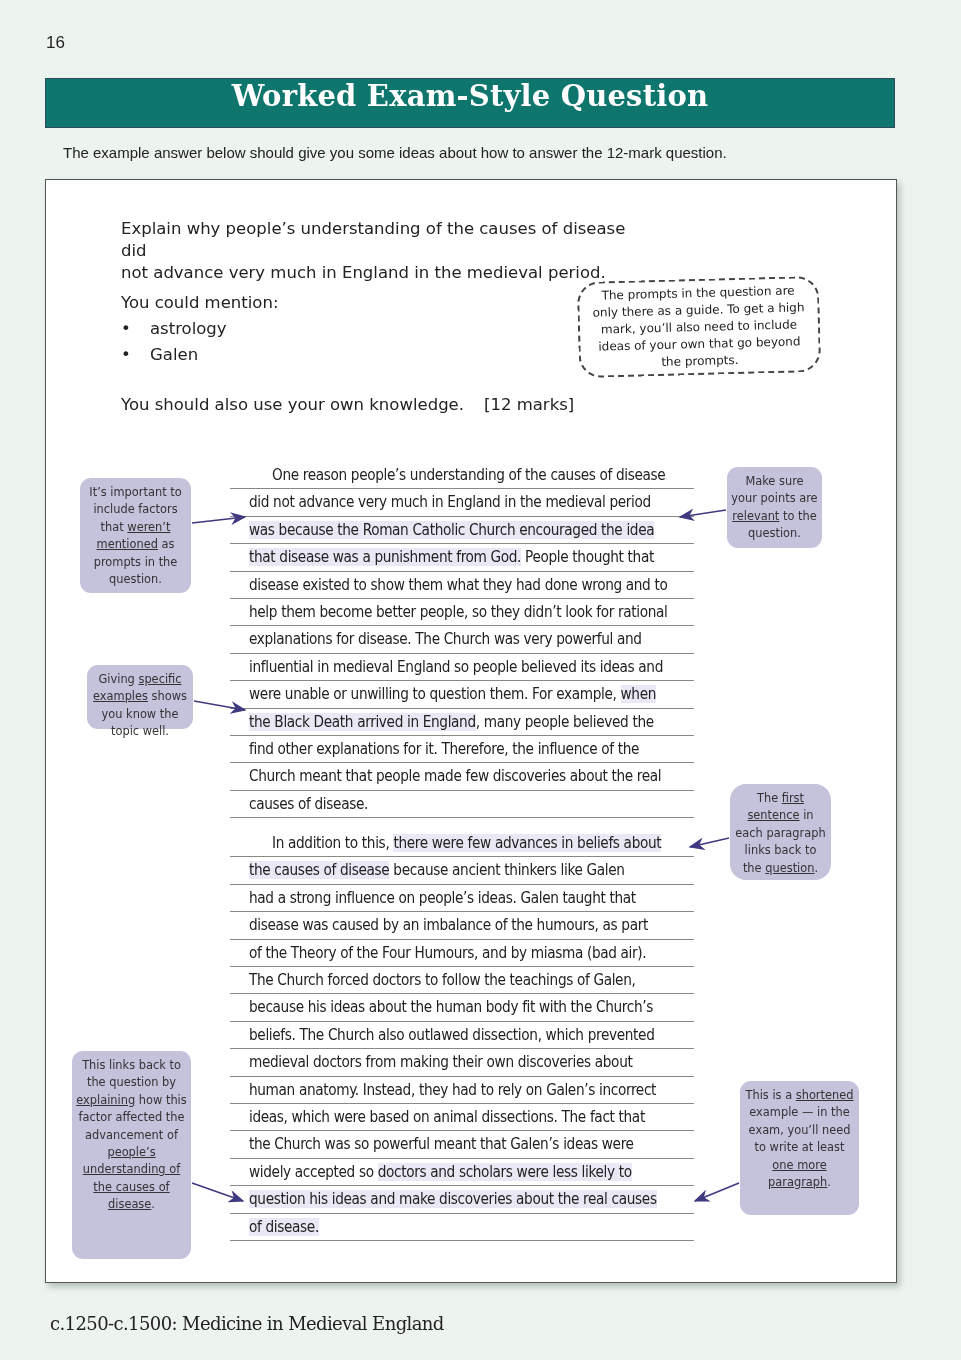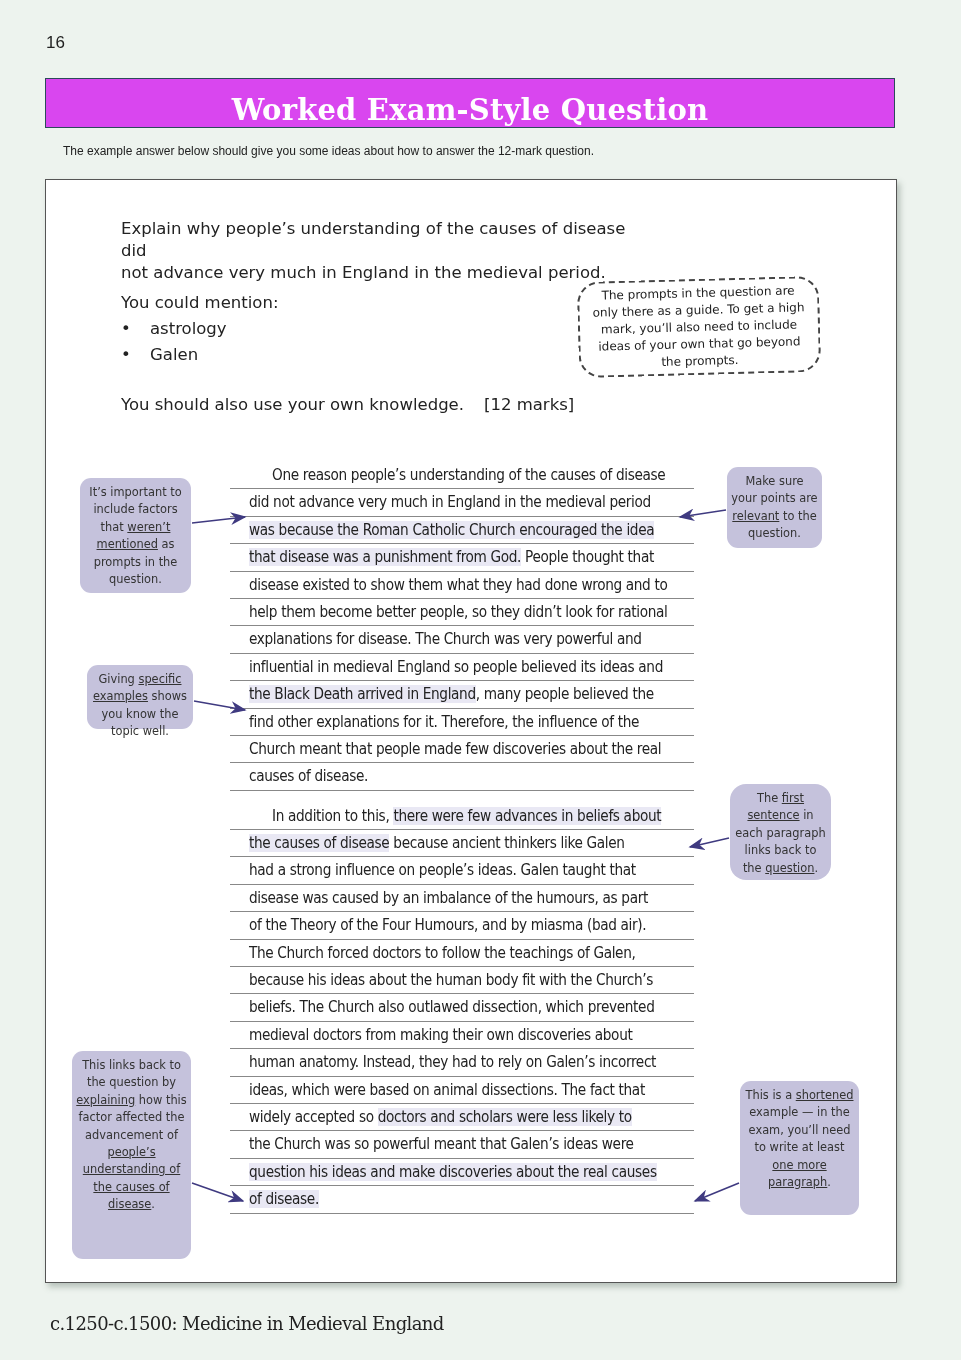--- a/index.html
+++ b/index.html
@@ -4,27 +4,27 @@
 <style>
   html, body { margin: 0; padding: 0; }
   body {
     width: 961px; height: 1360px; background: #edf3ee;
     position: relative; overflow: hidden;
     font-family: "DejaVu Sans", sans-serif; color: #222;
   }
   .page-num { position: absolute; left: 46px; top: 33px; font-size: 17px; font-family: "Liberation Sans", sans-serif; }
   .title-bar {
     position: absolute; left: 45px; top: 78px; width: 850px; height: 50px;
-    background: #d946ef; border: 1px solid #2c4a5a; box-sizing: border-box;
-    display: flex; align-items: flex-end; justify-content: center;
+    background: #0f766e; border: 1px solid #2c4a5a; box-sizing: border-box;
+    display: flex; align-items: flex-start; justify-content: center;
   }
   .title-bar span {
     color: #fff; font-family: "DejaVu Serif", serif; font-weight: bold; font-size: 29px; letter-spacing: 0.2px;
   }
-  .intro { position: absolute; left: 63px; top: 144px; font-size: 12px; font-family: "Liberation Sans", sans-serif; color: #222; }
+  .intro { position: absolute; left: 63px; top: 144px; font-size: 15px; font-family: "Liberation Sans", sans-serif; color: #222; }
   .card {
     position: absolute; left: 45px; top: 179px; width: 852px; height: 1104px;
     background: #fff; border: 1px solid #555; box-sizing: border-box;
     box-shadow: 3px 4px 6px rgba(80,100,90,0.35);
   }
   .question { position: absolute; left: 121px; top: 218px; font-size: 16.5px; line-height: 22px; font-family: "DejaVu Sans", sans-serif; color: #222; width: 520px; }
   .mention { position: absolute; left: 121px; top: 290px; font-size: 16.5px; line-height: 26px; }
   .mention ul { list-style: none; margin: 0; padding: 0; }
   .mention li { position: relative; padding-left: 29px; }
   .mention li::before { content: "•"; position: absolute; left: 0; }
@@ -89,37 +89,38 @@
 
 <div class="answer" id="answer">
     <div class="line indent"><span>One reason people’s understanding of the causes of disease</span></div>
     <div class="line"><span>did not advance very much in England in the medieval period</span></div>
     <div class="line"><span class="hl">was because the Roman Catholic Church encouraged the idea</span></div>
     <div class="line"><span class="hl">that disease was a punishment from God.</span><span> People thought that</span></div>
     <div class="line"><span>disease existed to show them what they had done wrong and to</span></div>
     <div class="line"><span>help them become better people, so they didn’t look for rational</span></div>
     <div class="line"><span>explanations for disease.  The Church was very powerful and</span></div>
     <div class="line"><span>influential in medieval England so people believed its ideas and</span></div>
+    <div class="line"><span>were unable or unwilling to question them.  For example, </span><span class="hl">when</span></div>
     <div class="line"><span class="hl">the Black Death arrived in England</span><span>, many people believed the</span></div>
     <div class="line"><span>find other explanations for it.  Therefore, the influence of the</span></div>
     <div class="line"><span>Church meant that people made few discoveries about the real</span></div>
     <div class="line"><span>causes of disease.</span></div>
     <div class="line indent"><span>In addition to this, </span><span class="hl">there were few advances in beliefs about</span></div>
     <div class="line"><span class="hl">the causes of disease</span><span> because ancient thinkers like Galen</span></div>
     <div class="line"><span>had a strong influence on people’s ideas.  Galen taught that</span></div>
     <div class="line"><span>disease was caused by an imbalance of the humours, as part</span></div>
     <div class="line"><span>of the Theory of the Four Humours, and by miasma (bad air).</span></div>
     <div class="line"><span>The Church forced doctors to follow the teachings of Galen,</span></div>
     <div class="line"><span>because his ideas about the human body fit with the Church’s</span></div>
     <div class="line"><span>beliefs.  The Church also outlawed dissection, which prevented</span></div>
     <div class="line"><span>medieval doctors from making their own discoveries about</span></div>
     <div class="line"><span>human anatomy.  Instead, they had to rely on Galen’s incorrect</span></div>
     <div class="line"><span>ideas, which were based on animal dissections.  The fact that</span></div>
+    <div class="line"><span>the Church was so powerful meant that Galen’s ideas were</span></div>
     <div class="line"><span>widely accepted so </span><span class="hl">doctors and scholars were less likely to</span></div>
-    <div class="line"><span>the Church was so powerful meant that Galen’s ideas were</span></div>
     <div class="line"><span class="hl">question his ideas and make discoveries about the real causes</span></div>
     <div class="line"><span class="hl">of disease.</span></div>
   </div>
 
 <div class="note" id="note-factors" style="left:80px; top:478px; width:111px; height:115px;"><span>It’s important to include factors that </span><u>weren’t mentioned</u><span> as prompts in the question.</span></div>
 <div class="note" id="note-relevant" style="left:727px; top:467px; width:95px; height:81px;"><span>Make sure your points are </span><u>relevant</u><span> to the question.</span></div>
 <div class="note" id="note-examples" style="left:87px; top:665px; width:106px; height:64px;"><span>Giving </span><u>specific examples</u><span> shows you know the topic well.</span></div>
 <div class="note" id="note-first" style="left:730px; top:784px; width:101px; height:96px;border-radius:16px;"><span>The </span><u>first sentence</u><span> in each paragraph links back to the </span><u>question</u><span>.</span></div>
 <div class="note" id="note-explaining" style="left:72px; top:1051px; width:119px; height:208px;"><span>This links back to the question by </span><u>explaining</u><span> how this factor affected the advancement of </span><u>people’s understanding of the causes of disease</u><span>.</span></div>
 <div class="note" id="note-shortened" style="left:740px; top:1081px; width:119px; height:134px;"><span>This is a </span><u>shortened</u><span> example — in the exam, you’ll need to write at least </span><u>one more paragraph</u><span>.</span></div>

